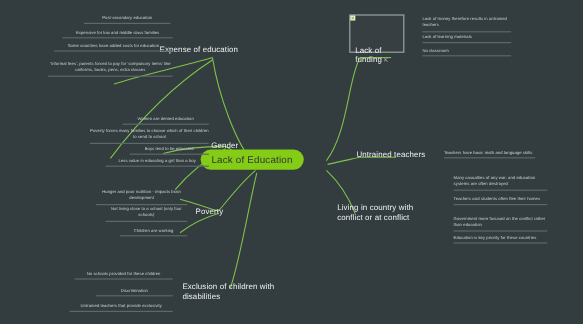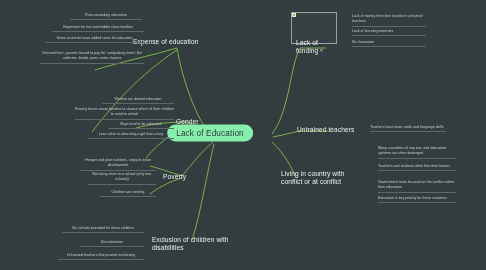--- a/index.html
+++ b/index.html
@@ -15,21 +15,21 @@
 
   .node{
     position:absolute;
     color:#e8ecec;
     box-sizing:border-box;
     white-space:normal;
   }
 
   
   .root{
-    background:#86efac;
+    background:#84cc16;
     color:#2f3739;
     border-radius:11px;
     font-size:8.2px;
     letter-spacing:.15px;
     padding:4px 9px;
     text-align:center;
     white-space:nowrap;
   }
 
   

